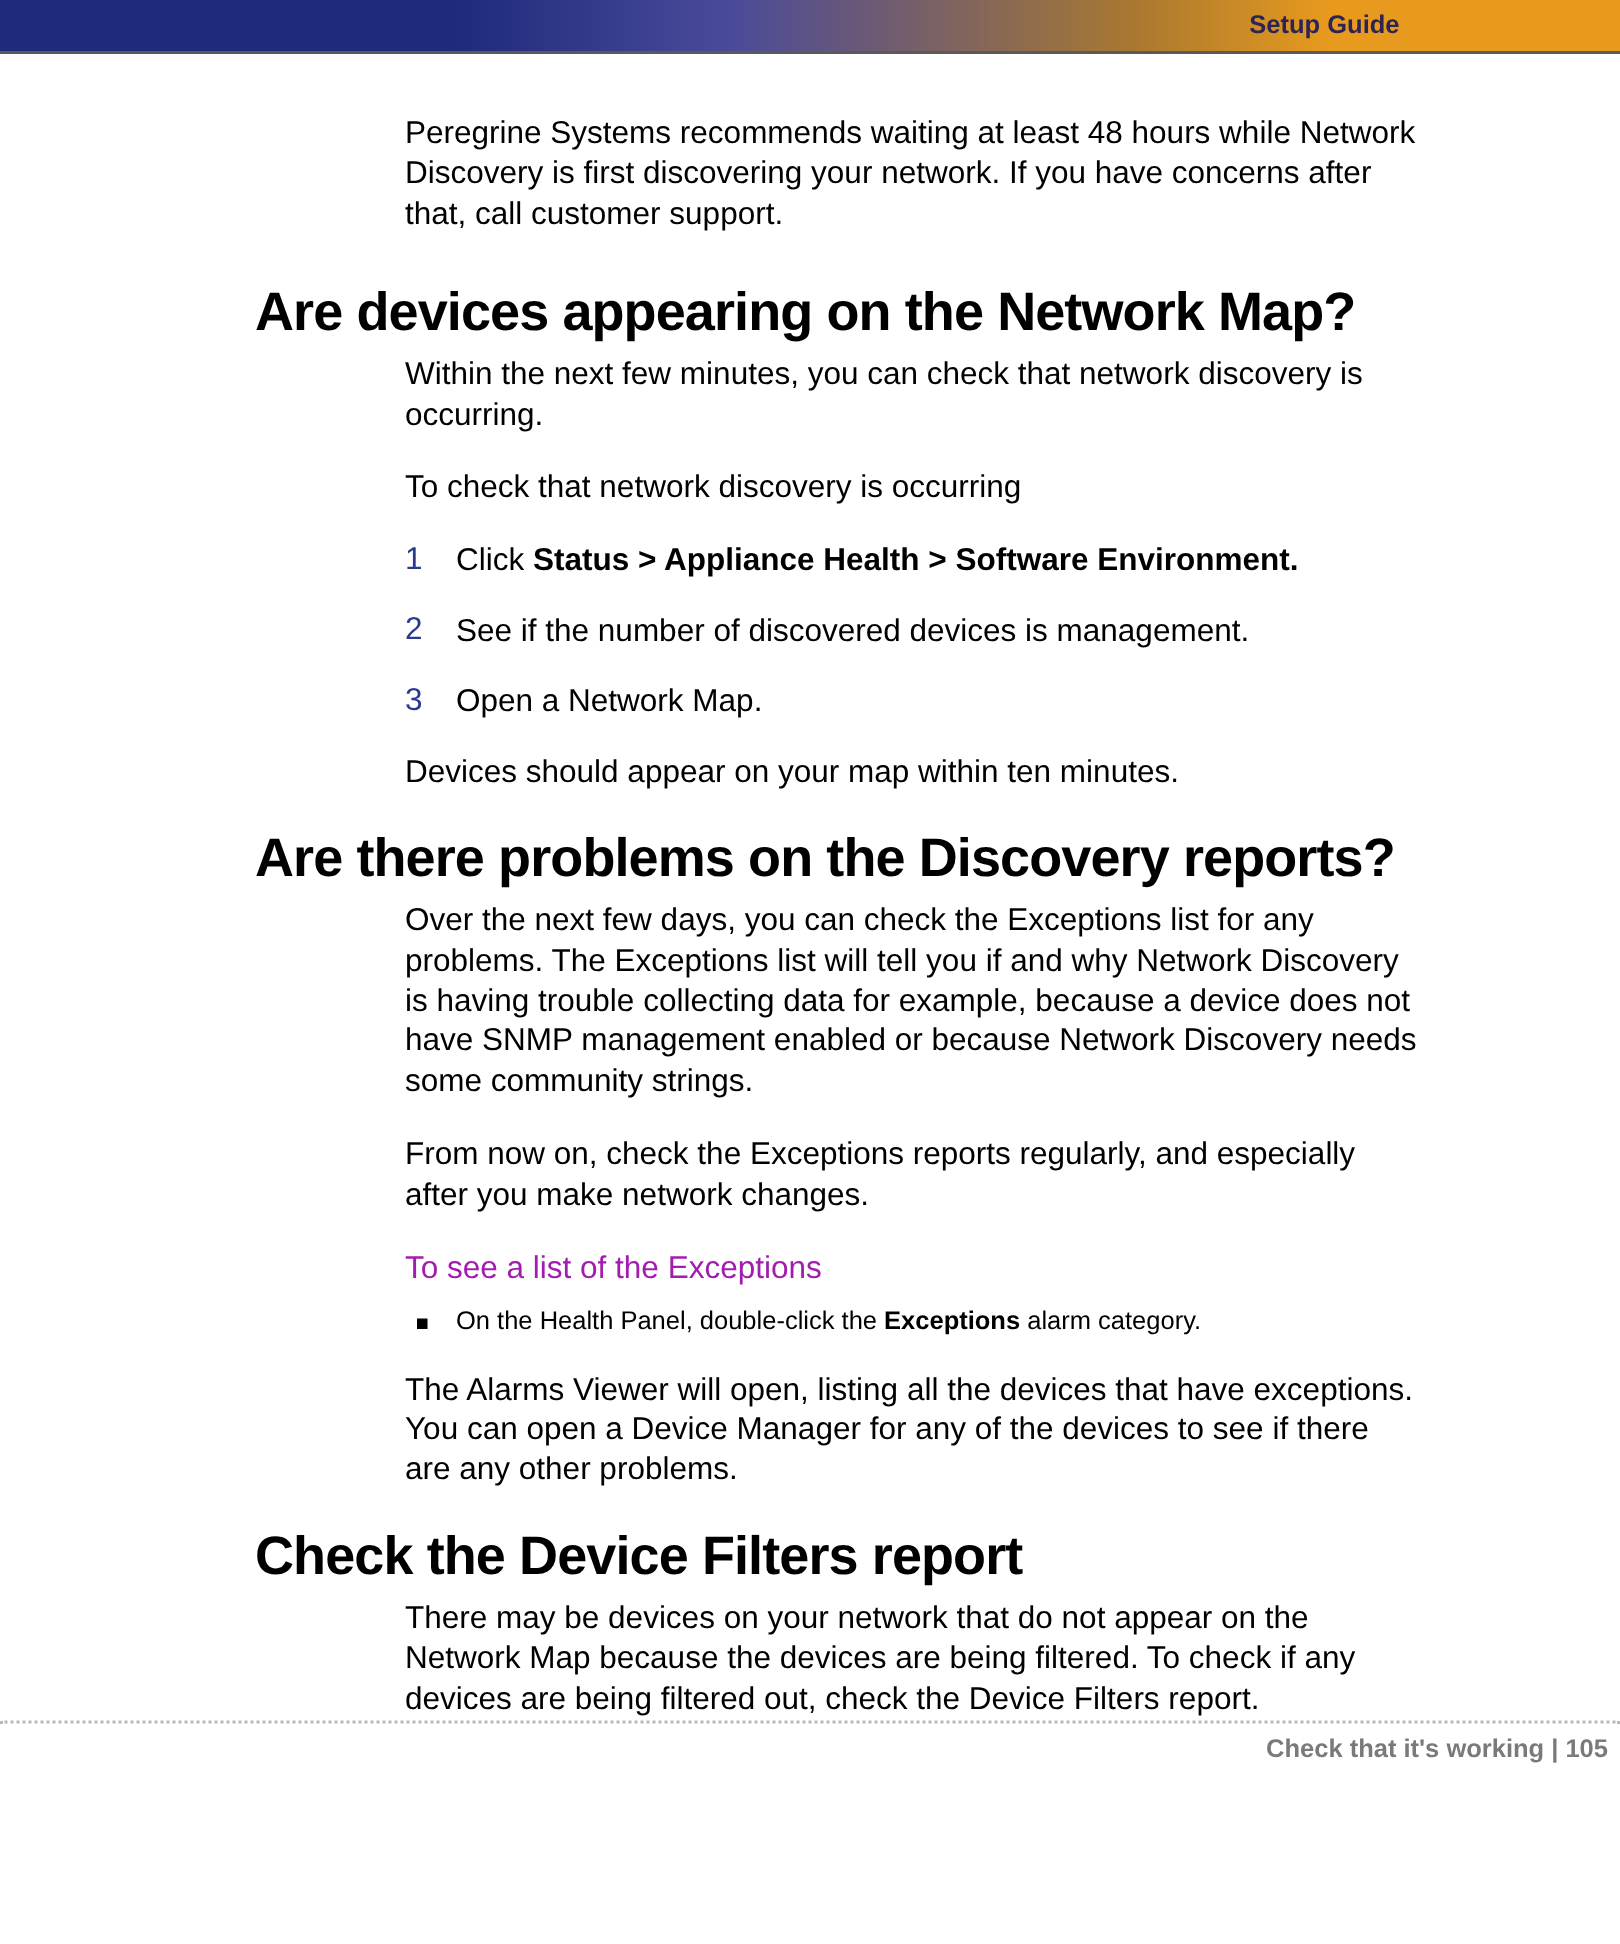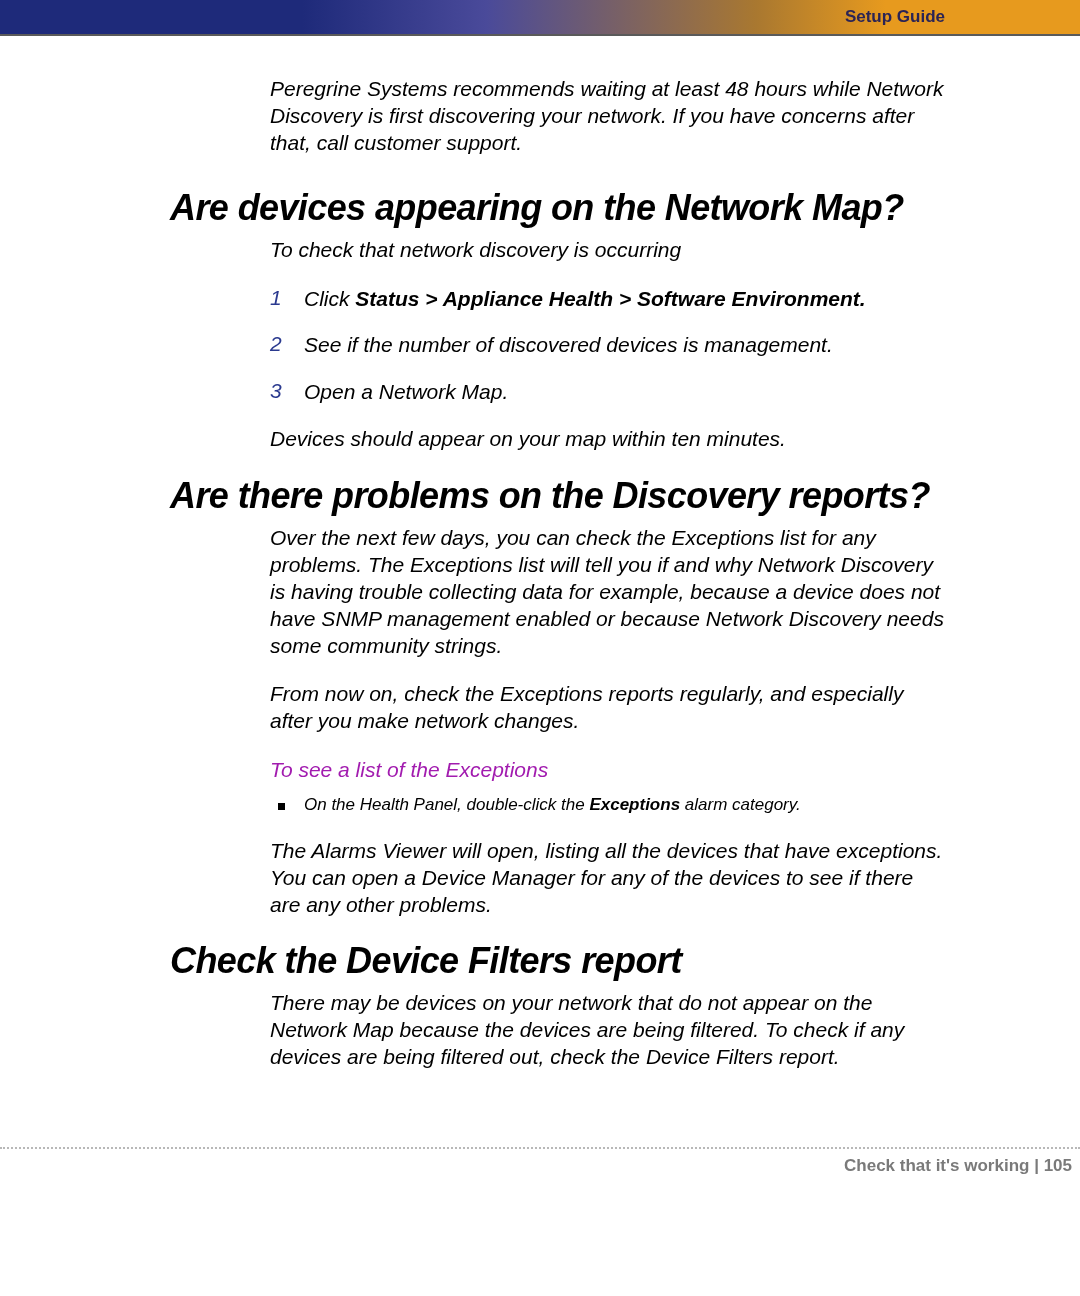--- a/index.html
+++ b/index.html
@@ -11,33 +11,32 @@
     position: relative;
     color: #000;
   }
   .top-bar {
     height: 34px;
     background: linear-gradient(to right, #1e2a7a 0%, #1e2a7a 28%, #4a4a9a 45%, #a97830 70%, #e79a1e 82%, #e79a1e 100%);
     position: relative;
   }
   .top-bar-label {
     position: absolute;
-    right: 135px;
+    right: 147px;
     top: 7px;
     color: #2b2455;
     font-weight: 700;
     font-size: 17px;
   }
   .top-rule {
     border-top: 2px solid #5a5a5a;
     margin: 0;
   }
   .page {
     padding: 40px 135px 0 170px;
-    font-style: italic;
   }
   .intro-block {
     margin-left: 100px;
     margin-bottom: 30px;
   }
   .body-text {
     font-size: 21px;
     line-height: 1.28;
     color: #000;
     margin-bottom: 22px;
@@ -125,20 +124,21 @@
 <div class="top-rule"></div>
 
 <div class="page">
 
   <div class="intro-block">
     <p class="body-text">Peregrine Systems recommends waiting at least 48 hours while Network Discovery is first discovering your network. If you have concerns after that, call customer support.</p>
   </div>
 
   <h2 class="section">Are devices appearing on the Network Map?</h2>
   <div class="indent">
+    <p class="body-text">Within the next few minutes, you can check that network discovery is occurring.</p>
     <p class="body-text">To check that network discovery is occurring</p>
 
     <div class="ol-row">
       <div class="ol-num">1</div>
       <div class="ol-text"><span>Click </span><span class="boldpart">Status &gt; Appliance Health &gt; Software Environment.</span></div>
     </div>
     <div class="ol-row">
       <div class="ol-num">2</div>
       <div class="ol-text">See if the number of discovered devices is management.</div>
     </div>

